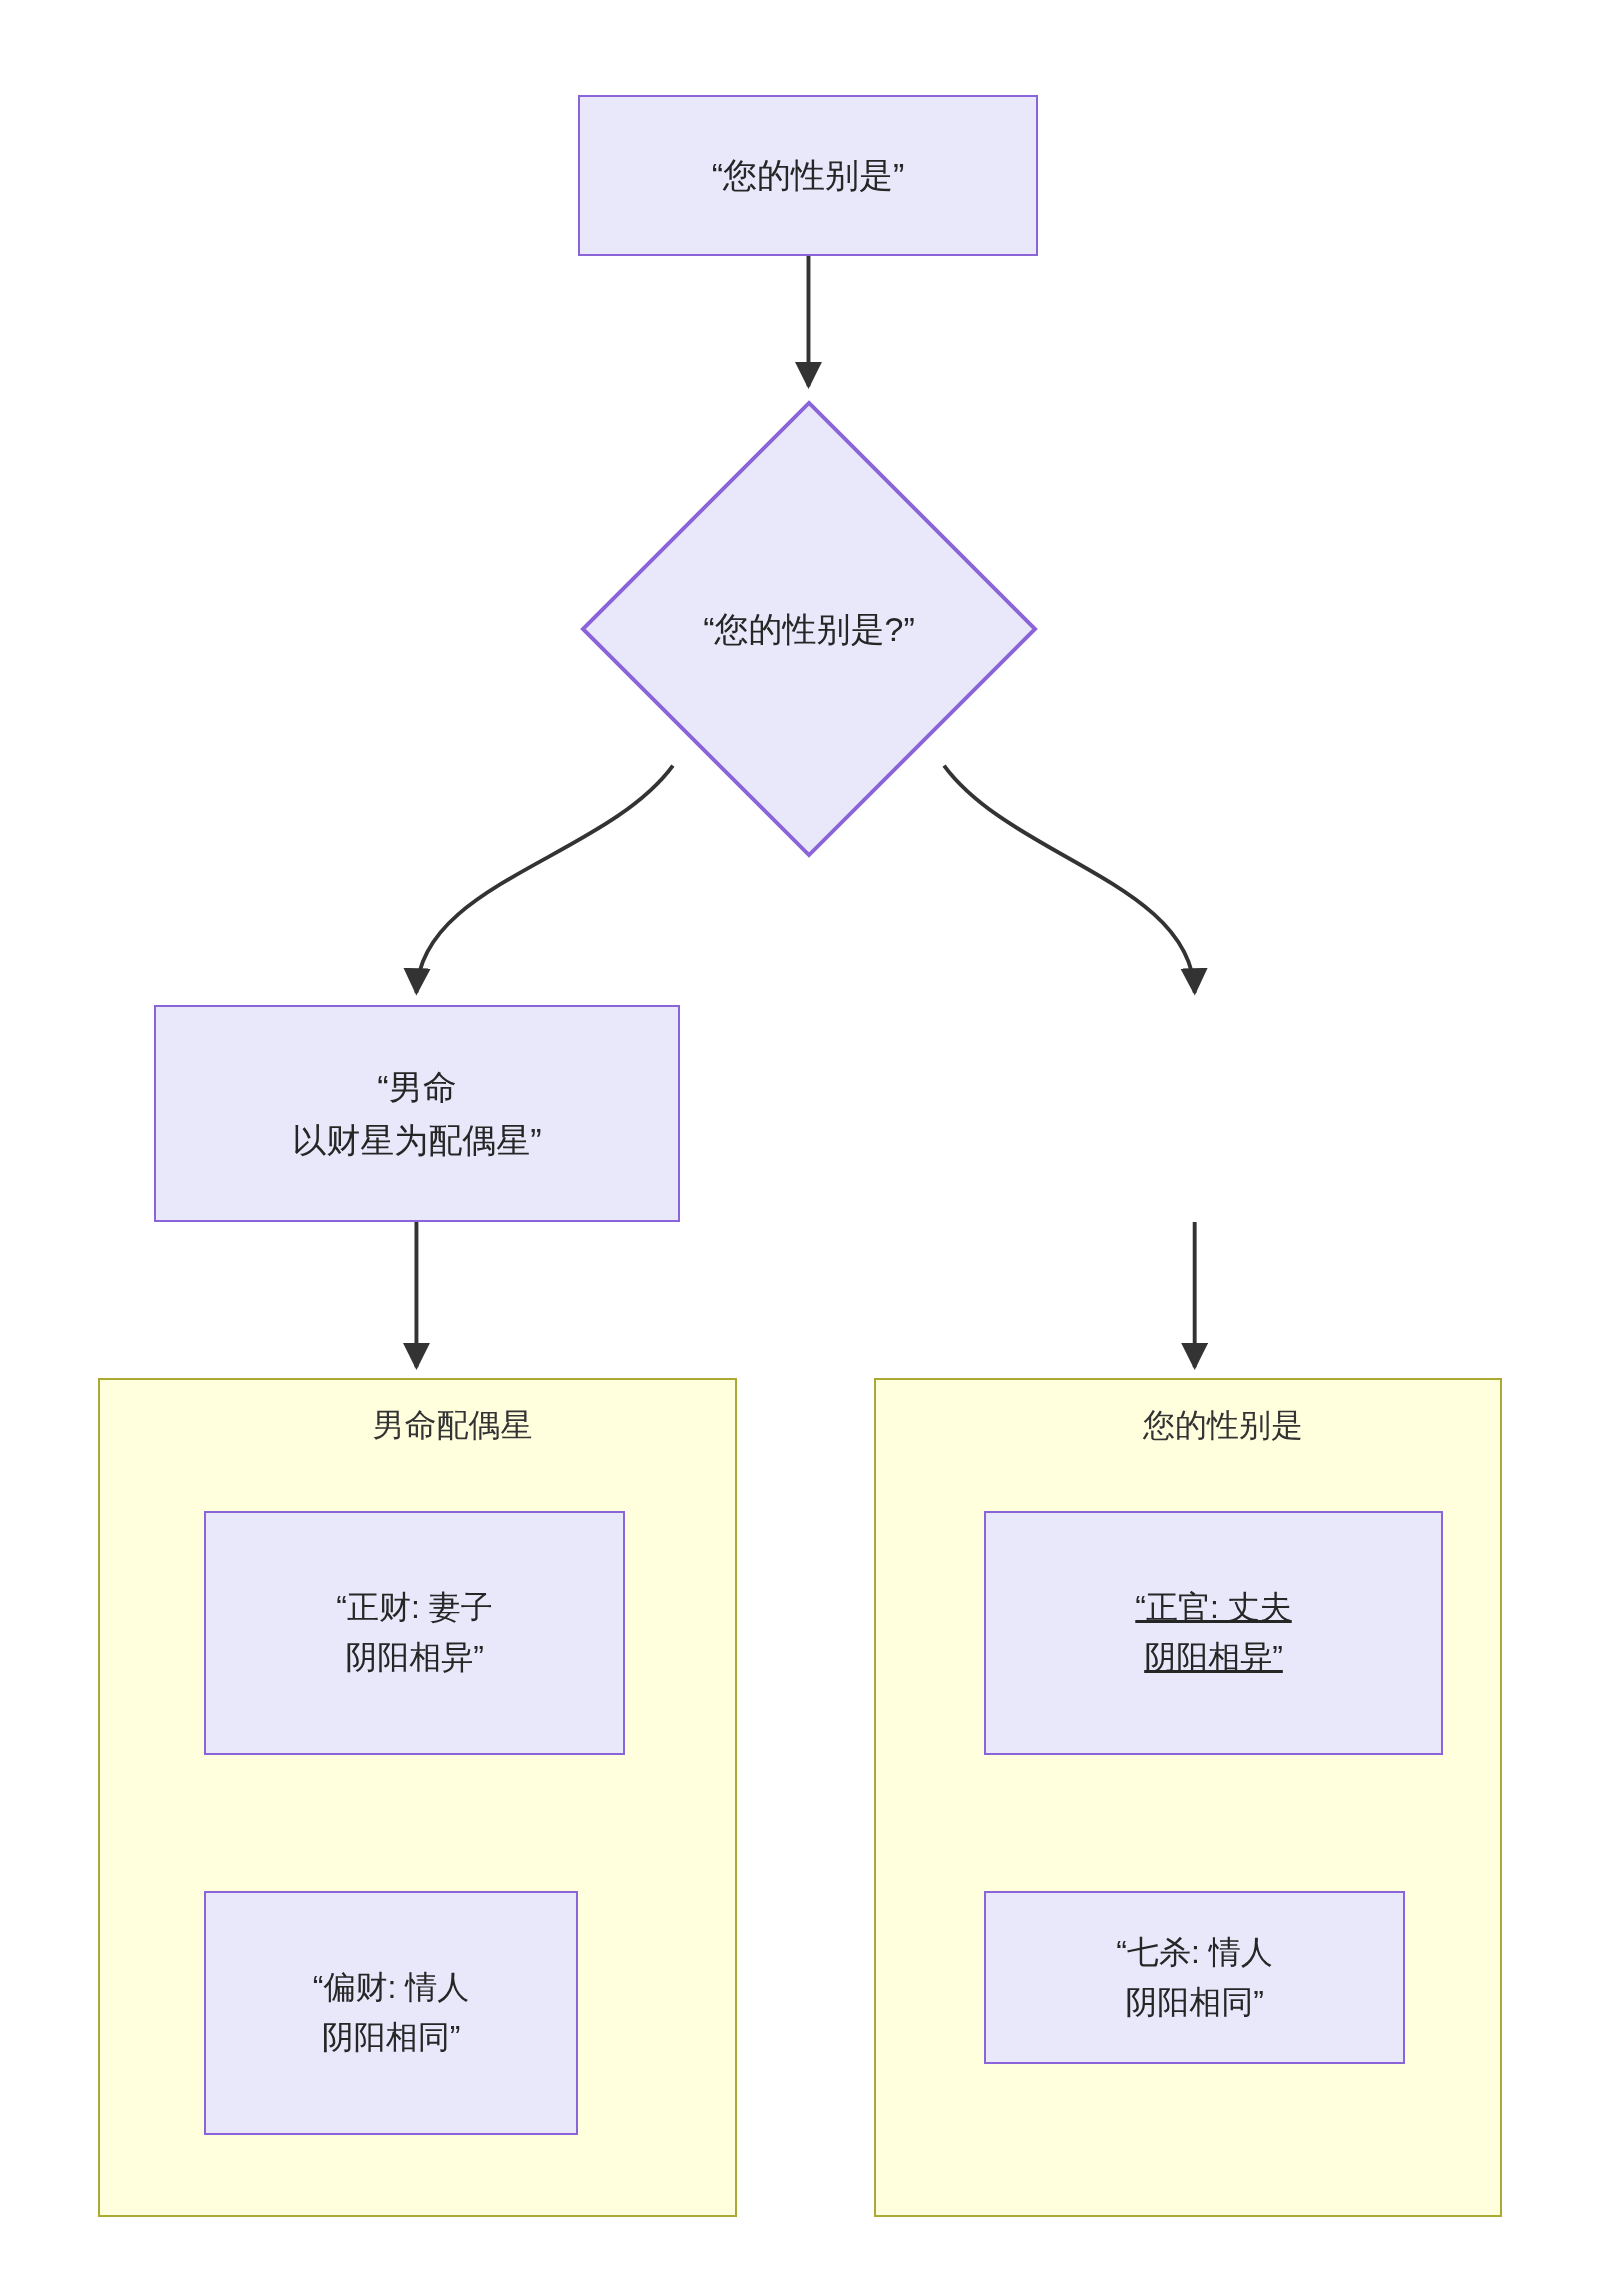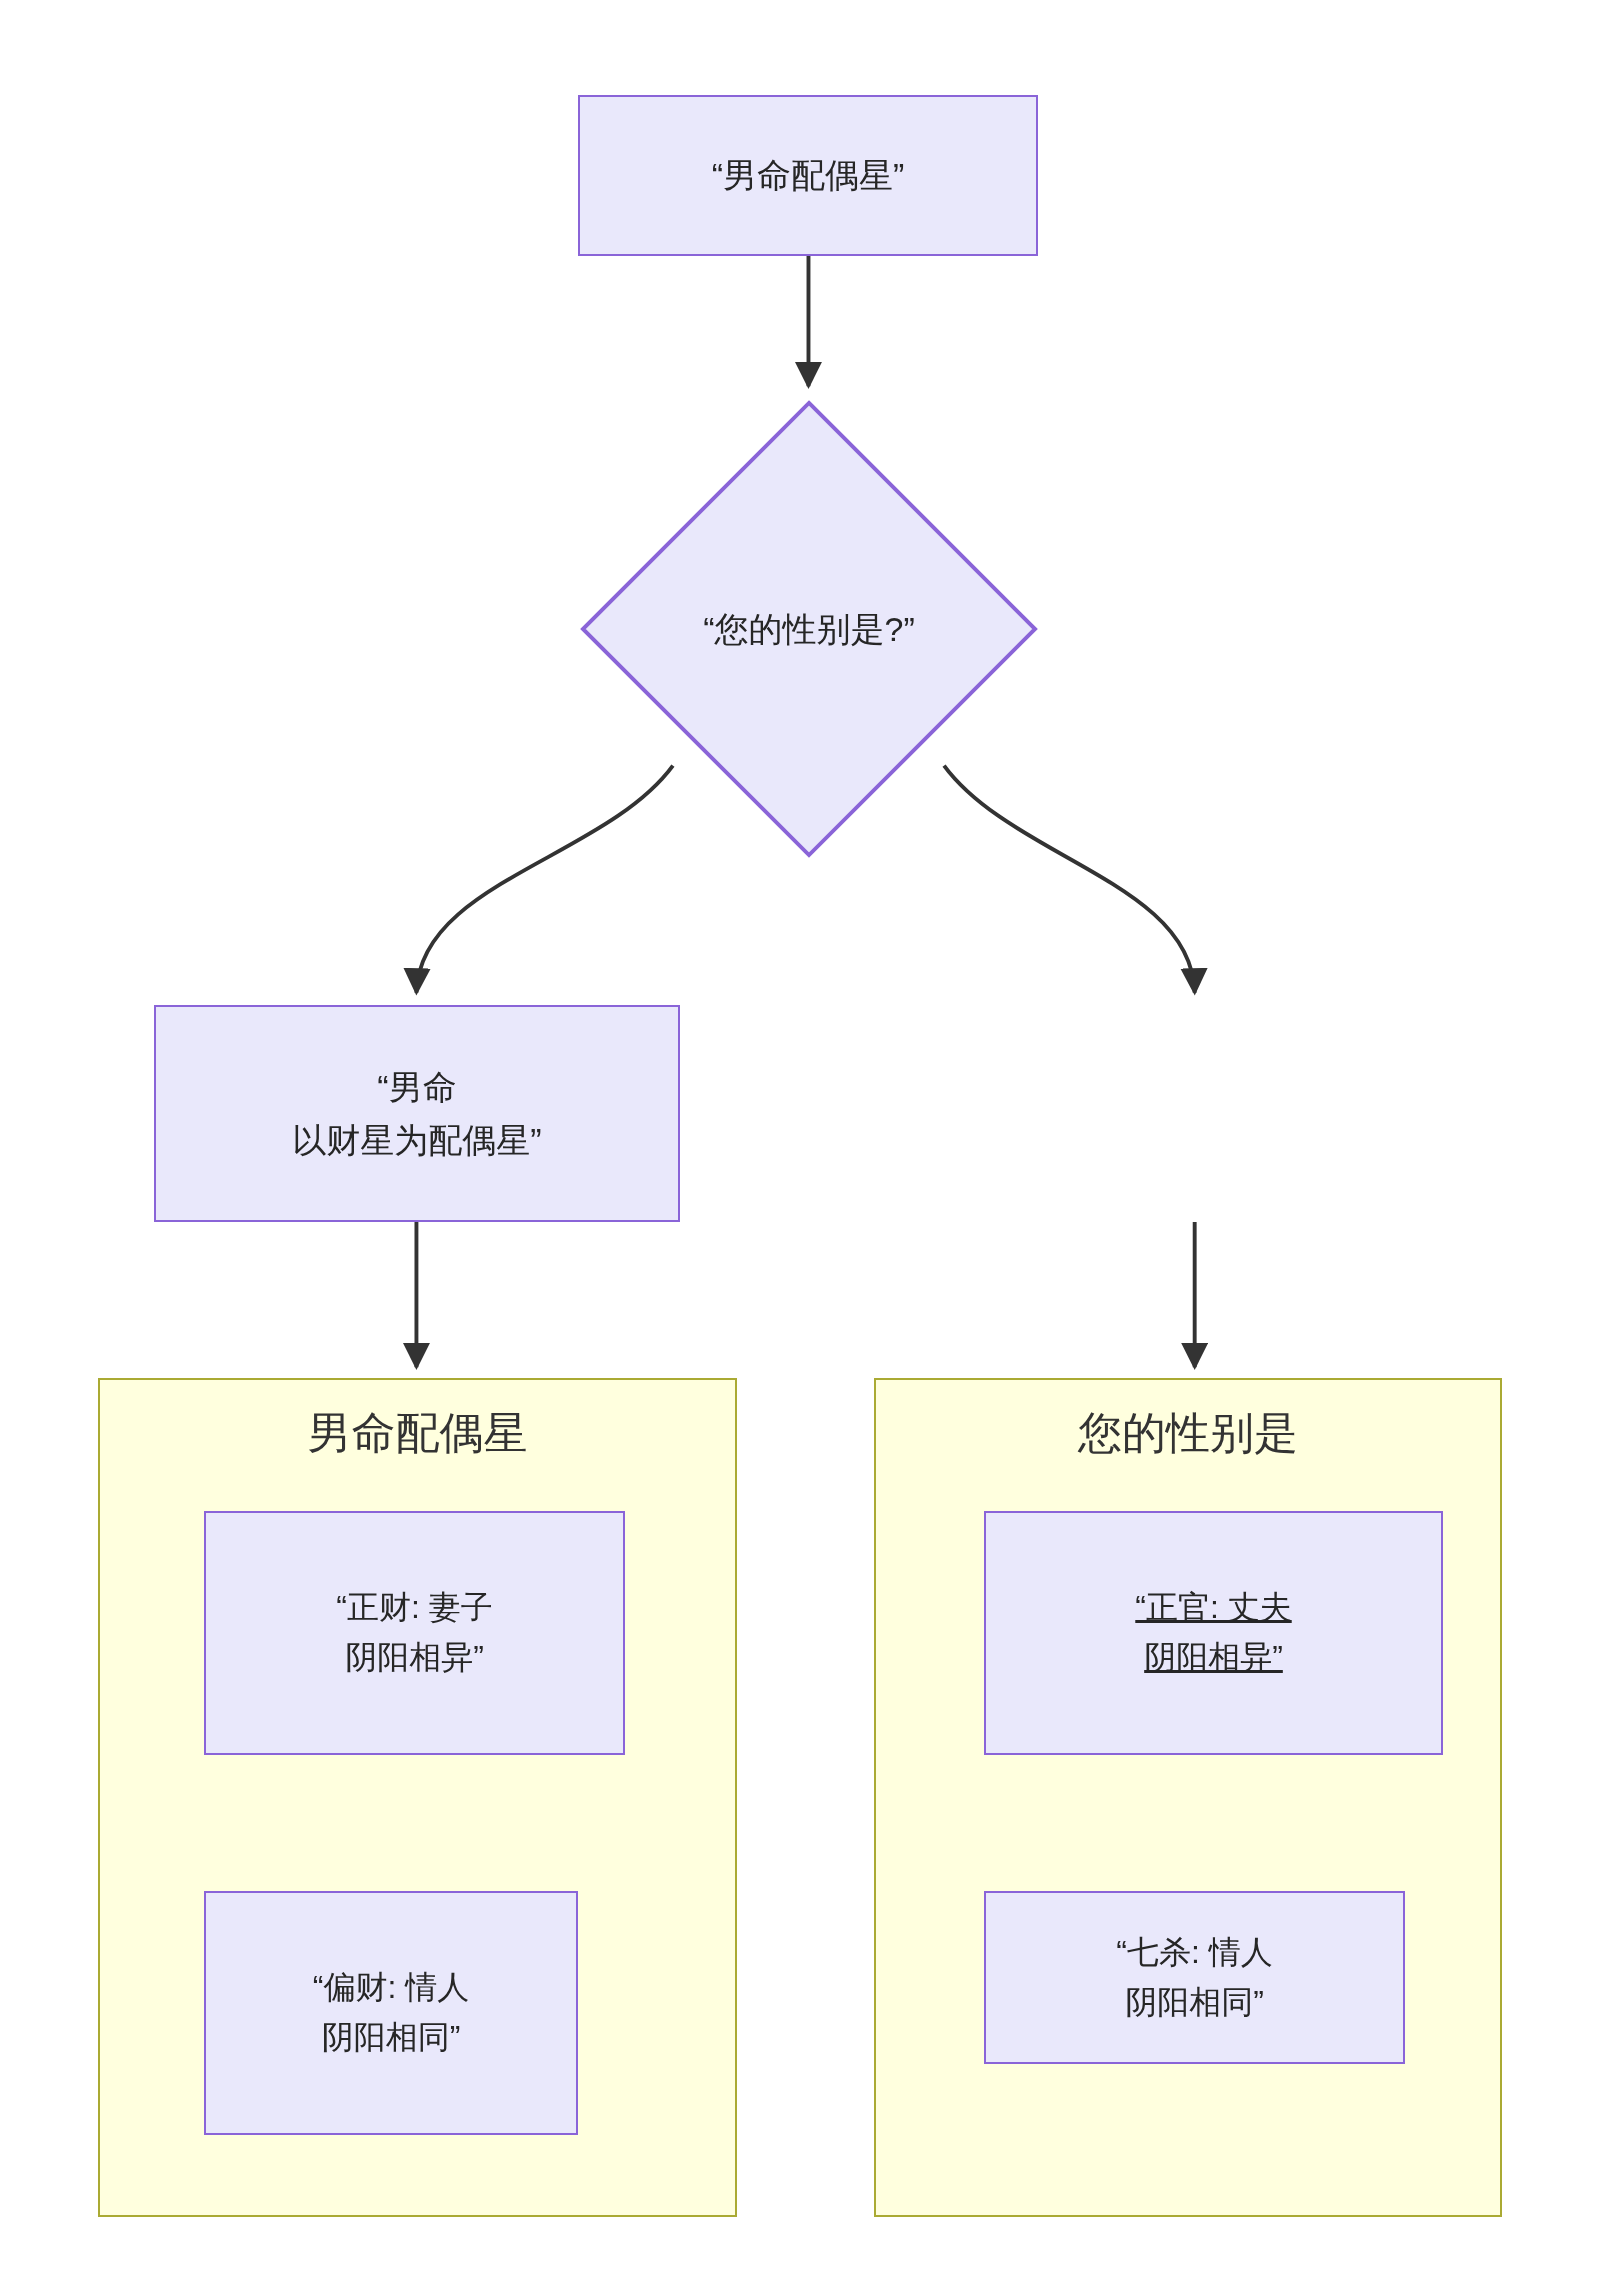--- a/index.html
+++ b/index.html
@@ -91,21 +91,21 @@
     text-align: center;
     color: #333333;
     z-index: 2;
   }
 
   
   .fs-root   { font-size: 34px; }
   .fs-dec    { font-size: 34px; }
   .fs-branch { font-size: 34px; }
   .fs-leaf   { font-size: 32px; margin-top: 40px; }
-  .fs-cluster{ font-size: 44px; }
+  .fs-cluster{ font-size: 32px; padding-left: 35px; }
 </style>
 </head>
 <body>
 
 <div id="canvas">
 
   <svg id="edges" viewBox="0 0 1657 2342" width="1616" height="2284" xmlns="http://www.w3.org/2000/svg">
     <defs>
       <marker id="arrowhead" viewBox="0 0 10 10" refX="9" refY="5" markerWidth="7" markerHeight="7" orient="auto-start-reverse">
         <path d="M 0 0 L 10 5 L 0 10 z" fill="#333333"></path>
@@ -123,21 +123,21 @@
     <path d="M 1225 1253 L 1225 1402" fill="none" stroke="#333333" stroke-width="4" marker-end="url(#arrowhead)"></path>
   </svg>
 
   <div class="cluster" style="left:98px; top:1378px; width:639px; height:839px;"></div>
   <div class="cluster-title fs-cluster" style="left:98px; top:1404px; width:639px;">男命配偶星</div>
 
   <div class="cluster" style="left:874px; top:1378px; width:628px; height:839px;"></div>
   <div class="cluster-title fs-cluster" style="left:874px; top:1404px; width:628px;">您的性别是</div>
 
   <div class="node fs-root" style="left:578px; top:95px; width:460px; height:161px;">
-    <span class="nodelabel">“男命配偶星”</span>
+    <span class="nodelabel">“您的性别是”</span>
   </div>
 
   <div class="diamond-wrap" style="left:580px; top:400px; width:458px; height:458px;">
     <svg class="diamond-shape" viewBox="0 0 470 470" width="458" height="458" xmlns="http://www.w3.org/2000/svg">
       <polygon points="235,3 467,235 235,467 3,235" fill="#e9e8fb" stroke="#8a64d8" stroke-width="4"></polygon>
     </svg>
     <div class="diamond-label fs-dec">“您的性别是?”</div>
   </div>
 
   <div class="node fs-branch" style="left:154px; top:1005px; width:526px; height:217px;align-items:center;">

